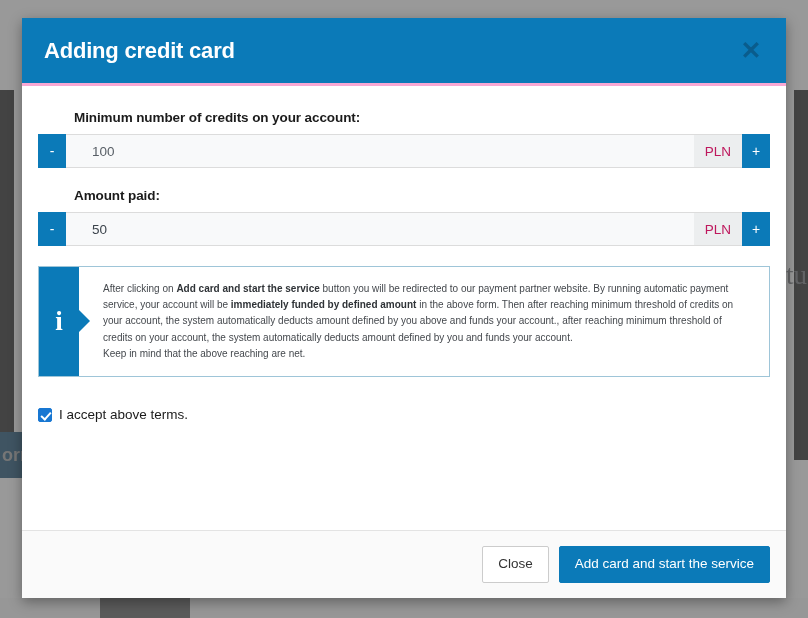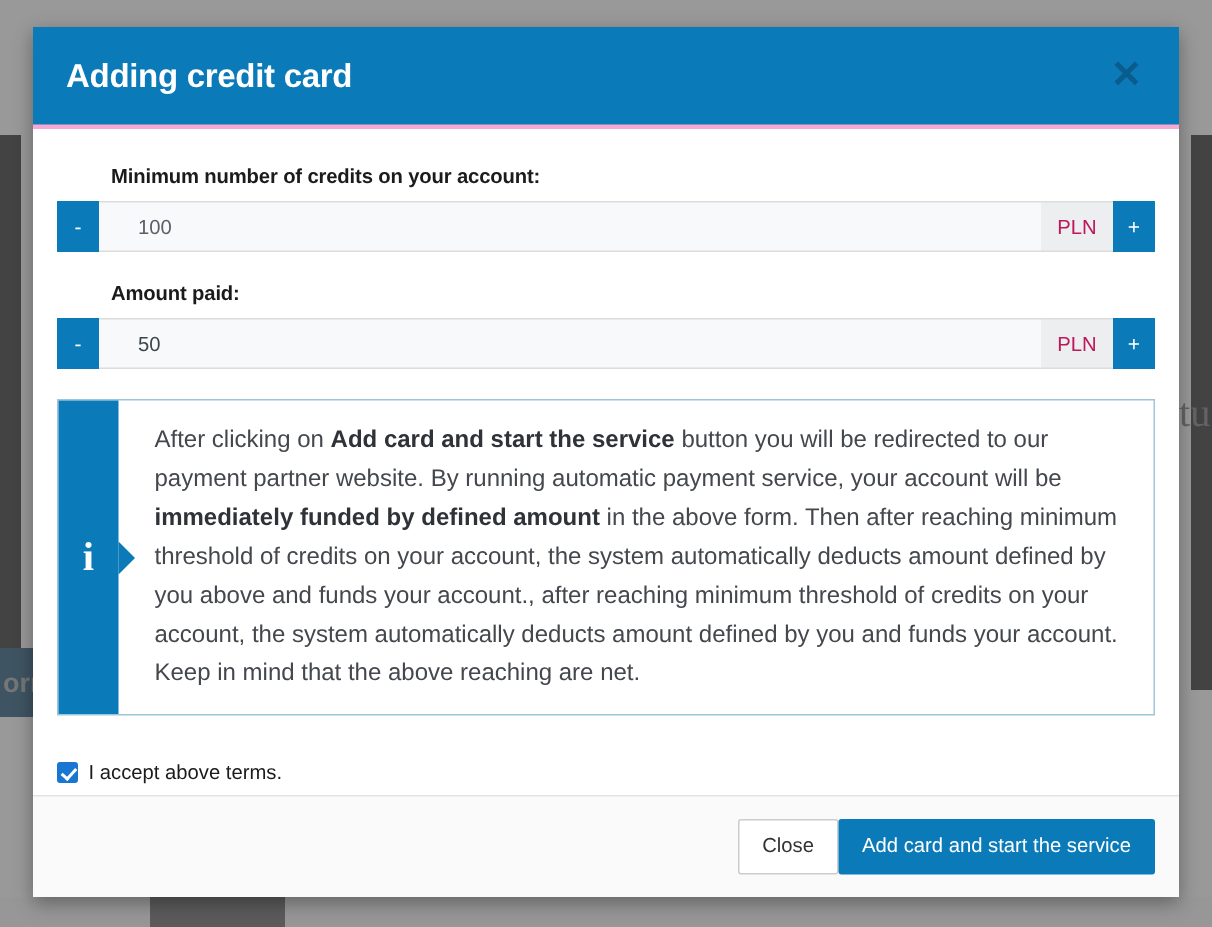--- a/index.html
+++ b/index.html
@@ -193,21 +193,21 @@
     left: 40px;
     top: 50%;
     transform: translateY(-50%);
     width: 0; height: 0;
     border-top: 11px solid transparent;
     border-bottom: 11px solid transparent;
     border-left: 11px solid #0b7ab8;
   }
   .alert-content {
     padding: 14px 16px 14px 24px;
-    font-size: 16px;
+    font-size: 10px;
     line-height: 1.62;
     color: #44484d;
   }
   .alert-content b { font-weight: bold; color: #2f3337; }
 
   
   .terms-row {
     display: flex;
     align-items: flex-end;
     margin-top: 30px;
@@ -239,20 +239,21 @@
 
   
   .modal-footer {
     flex: none;
     height: 68px;
     border-top: 1px solid #e3e3e3;
     background: #fafafa;
     display: flex;
     align-items: center;
     justify-content: flex-end;
+    gap: 10px;
     padding: 16px 16px;
   }
   .btn {
     font-size: 13.5px;
     font-family: "Liberation Sans", sans-serif;
     padding: 8px 15px;
     border-radius: 2px;
     cursor: pointer;
     line-height: 1.35;
   }

